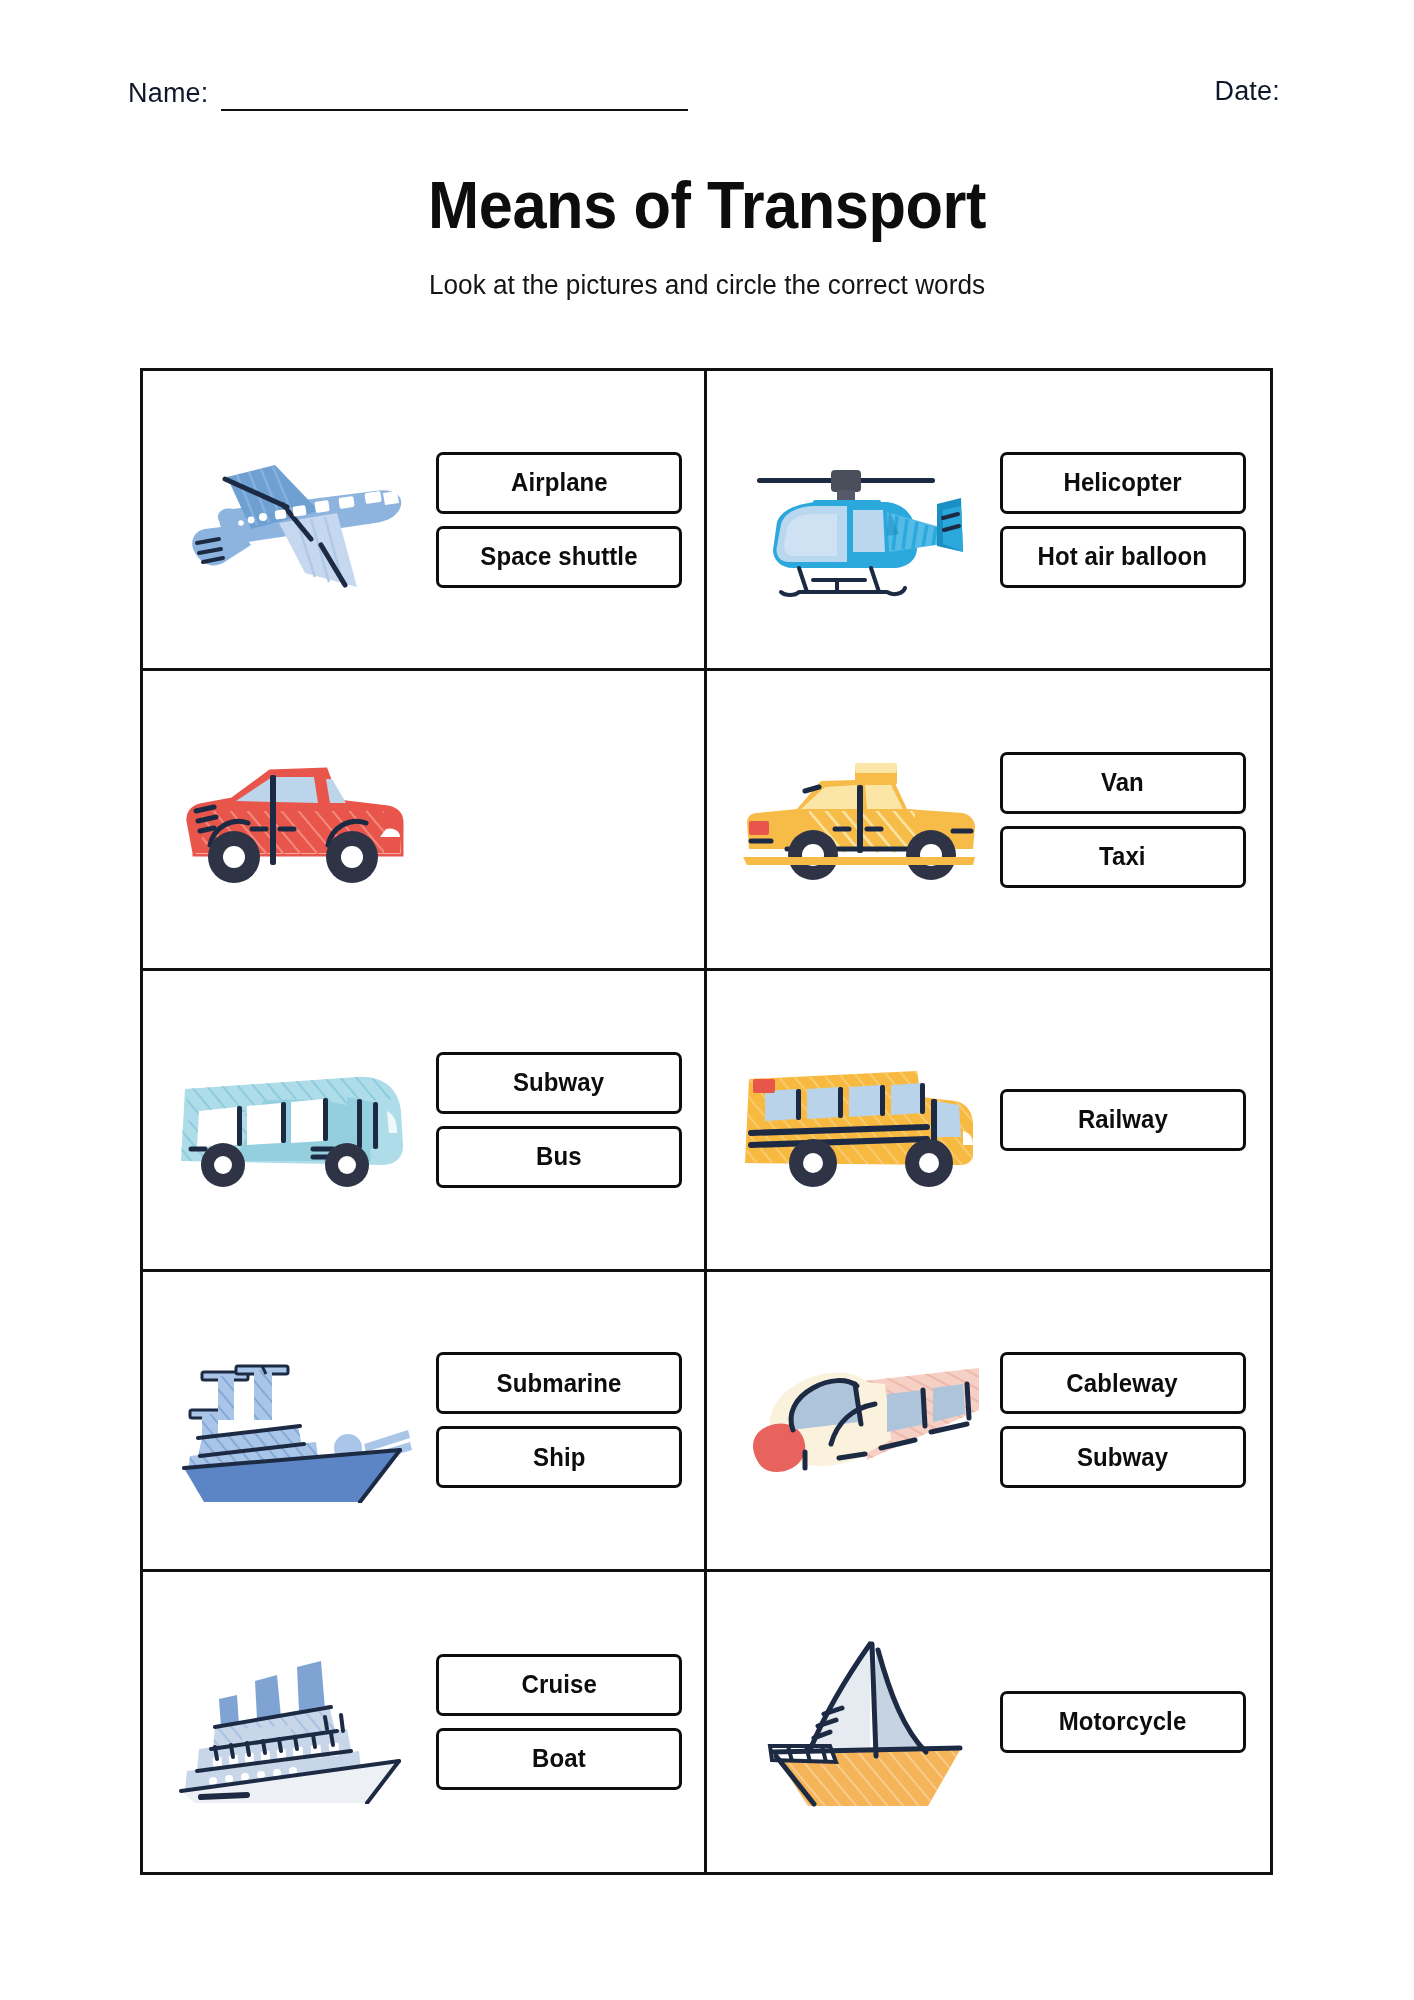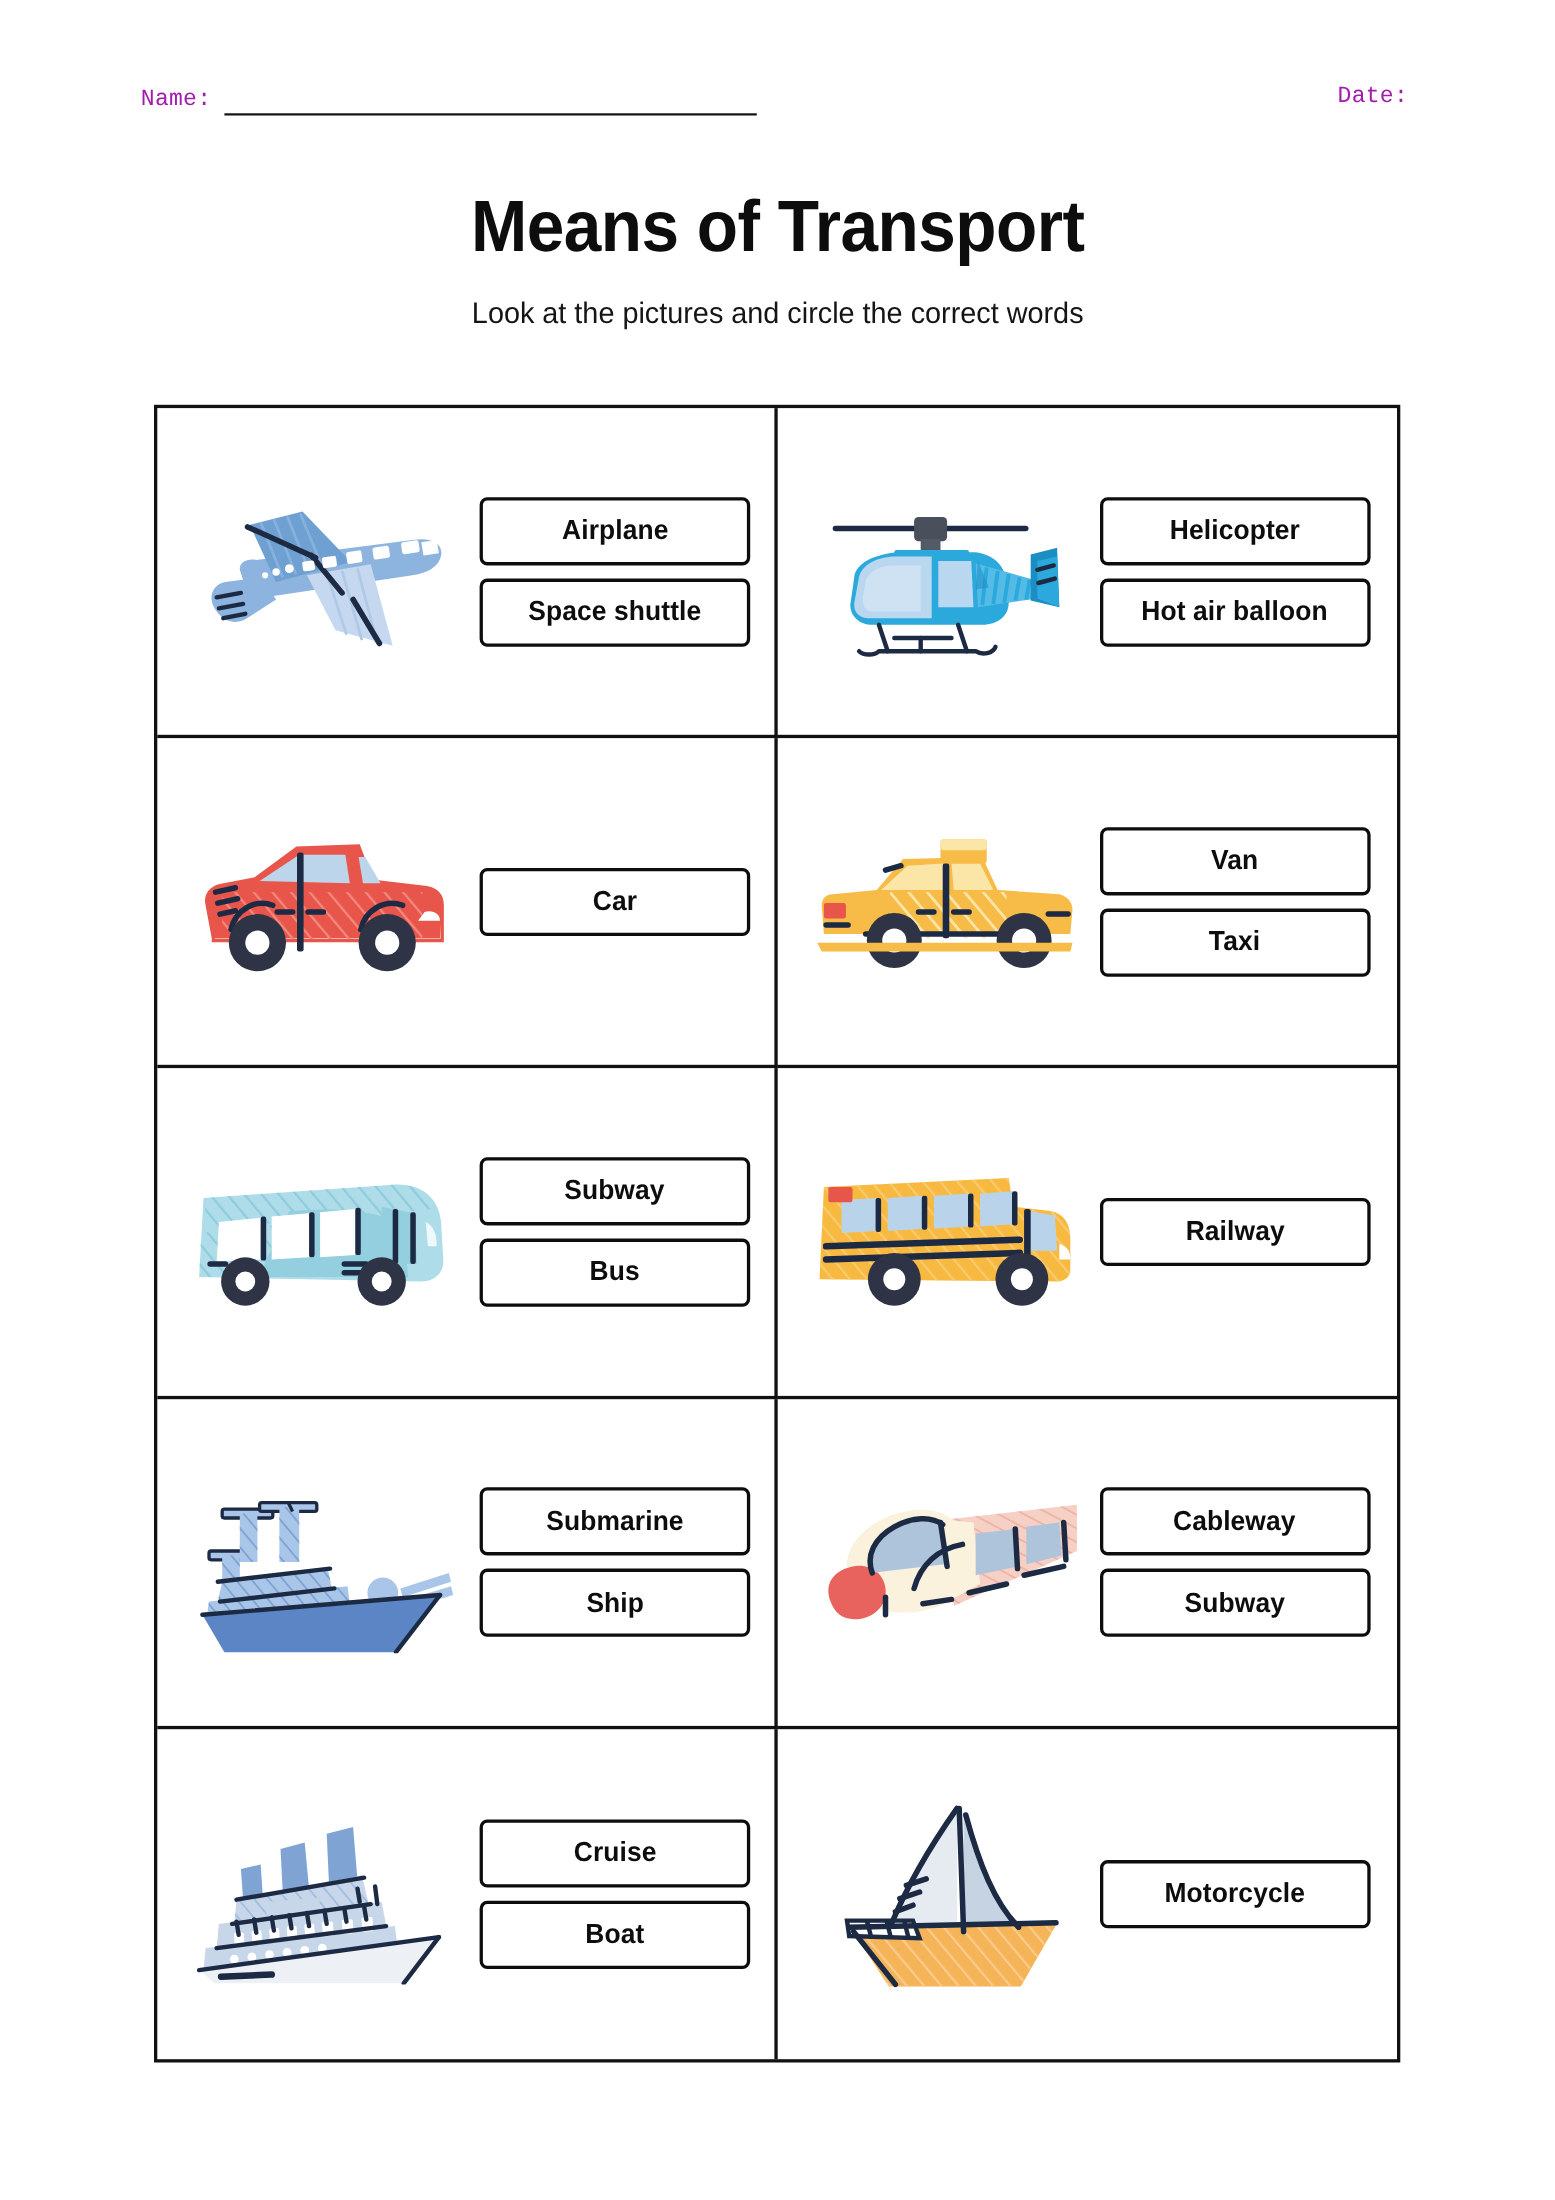--- a/index.html
+++ b/index.html
@@ -26,27 +26,27 @@
     top: 78px;
     left: 128px;
     width: 1160px;
     display: flex;
     align-items: flex-end;
   }
   .meta-field { display: flex; align-items: flex-end; }
   .meta-field.name-field { width: 560px; }
   .meta-field.date-field { margin-left: 122px; width: 470px; flex-direction: column; }
   .meta-label {
-    font-size: 21px;
-    color: #a21caf;
+    font-size: 27px;
+    color: #0f172a;
     letter-spacing: 0.2px;
     line-height: 1;
     padding-bottom: 4px;
     white-space: nowrap;
-    font-family: Liberation Mono, monospace;
+    font-family: Liberation Sans, sans-serif;
   }
   .meta-line {
     flex: 1;
     border-bottom: 2.5px solid #111111;
     margin-left: 12px;
     height: 1px;
   }
 
   
   .title {
@@ -288,23 +288,20 @@
             <path d="M36 100 C40 82 58 72 74 78"></path>
             <path d="M154 100 C158 82 176 72 192 78"></path>
           </g>
           <circle cx="60" cy="112" r="26" fill="#2E3445"></circle>
           <circle cx="60" cy="112" r="11" fill="#ffffff"></circle>
           <circle cx="178" cy="112" r="26" fill="#2E3445"></circle>
           <circle cx="178" cy="112" r="11" fill="#ffffff"></circle>
         </svg>
       </div>
       <div class="options">
-        <div class="opt-box">
-          <span class="opt-text">Car</span>
-        </div>
       </div>
     </div>
 
     <div class="cell col-2 row-2">
       <div class="pic">
         <svg width="245" height="150" viewBox="0 0 245 150" aria-hidden="true">
           <defs>
             <pattern id="taxiHatch" width="13" height="13" patternTransform="rotate(-40)" patternUnits="userSpaceOnUse">
               <line x1="0" y1="0" x2="0" y2="13" stroke="#FBE6A8" stroke-width="5"></line>
             </pattern>

